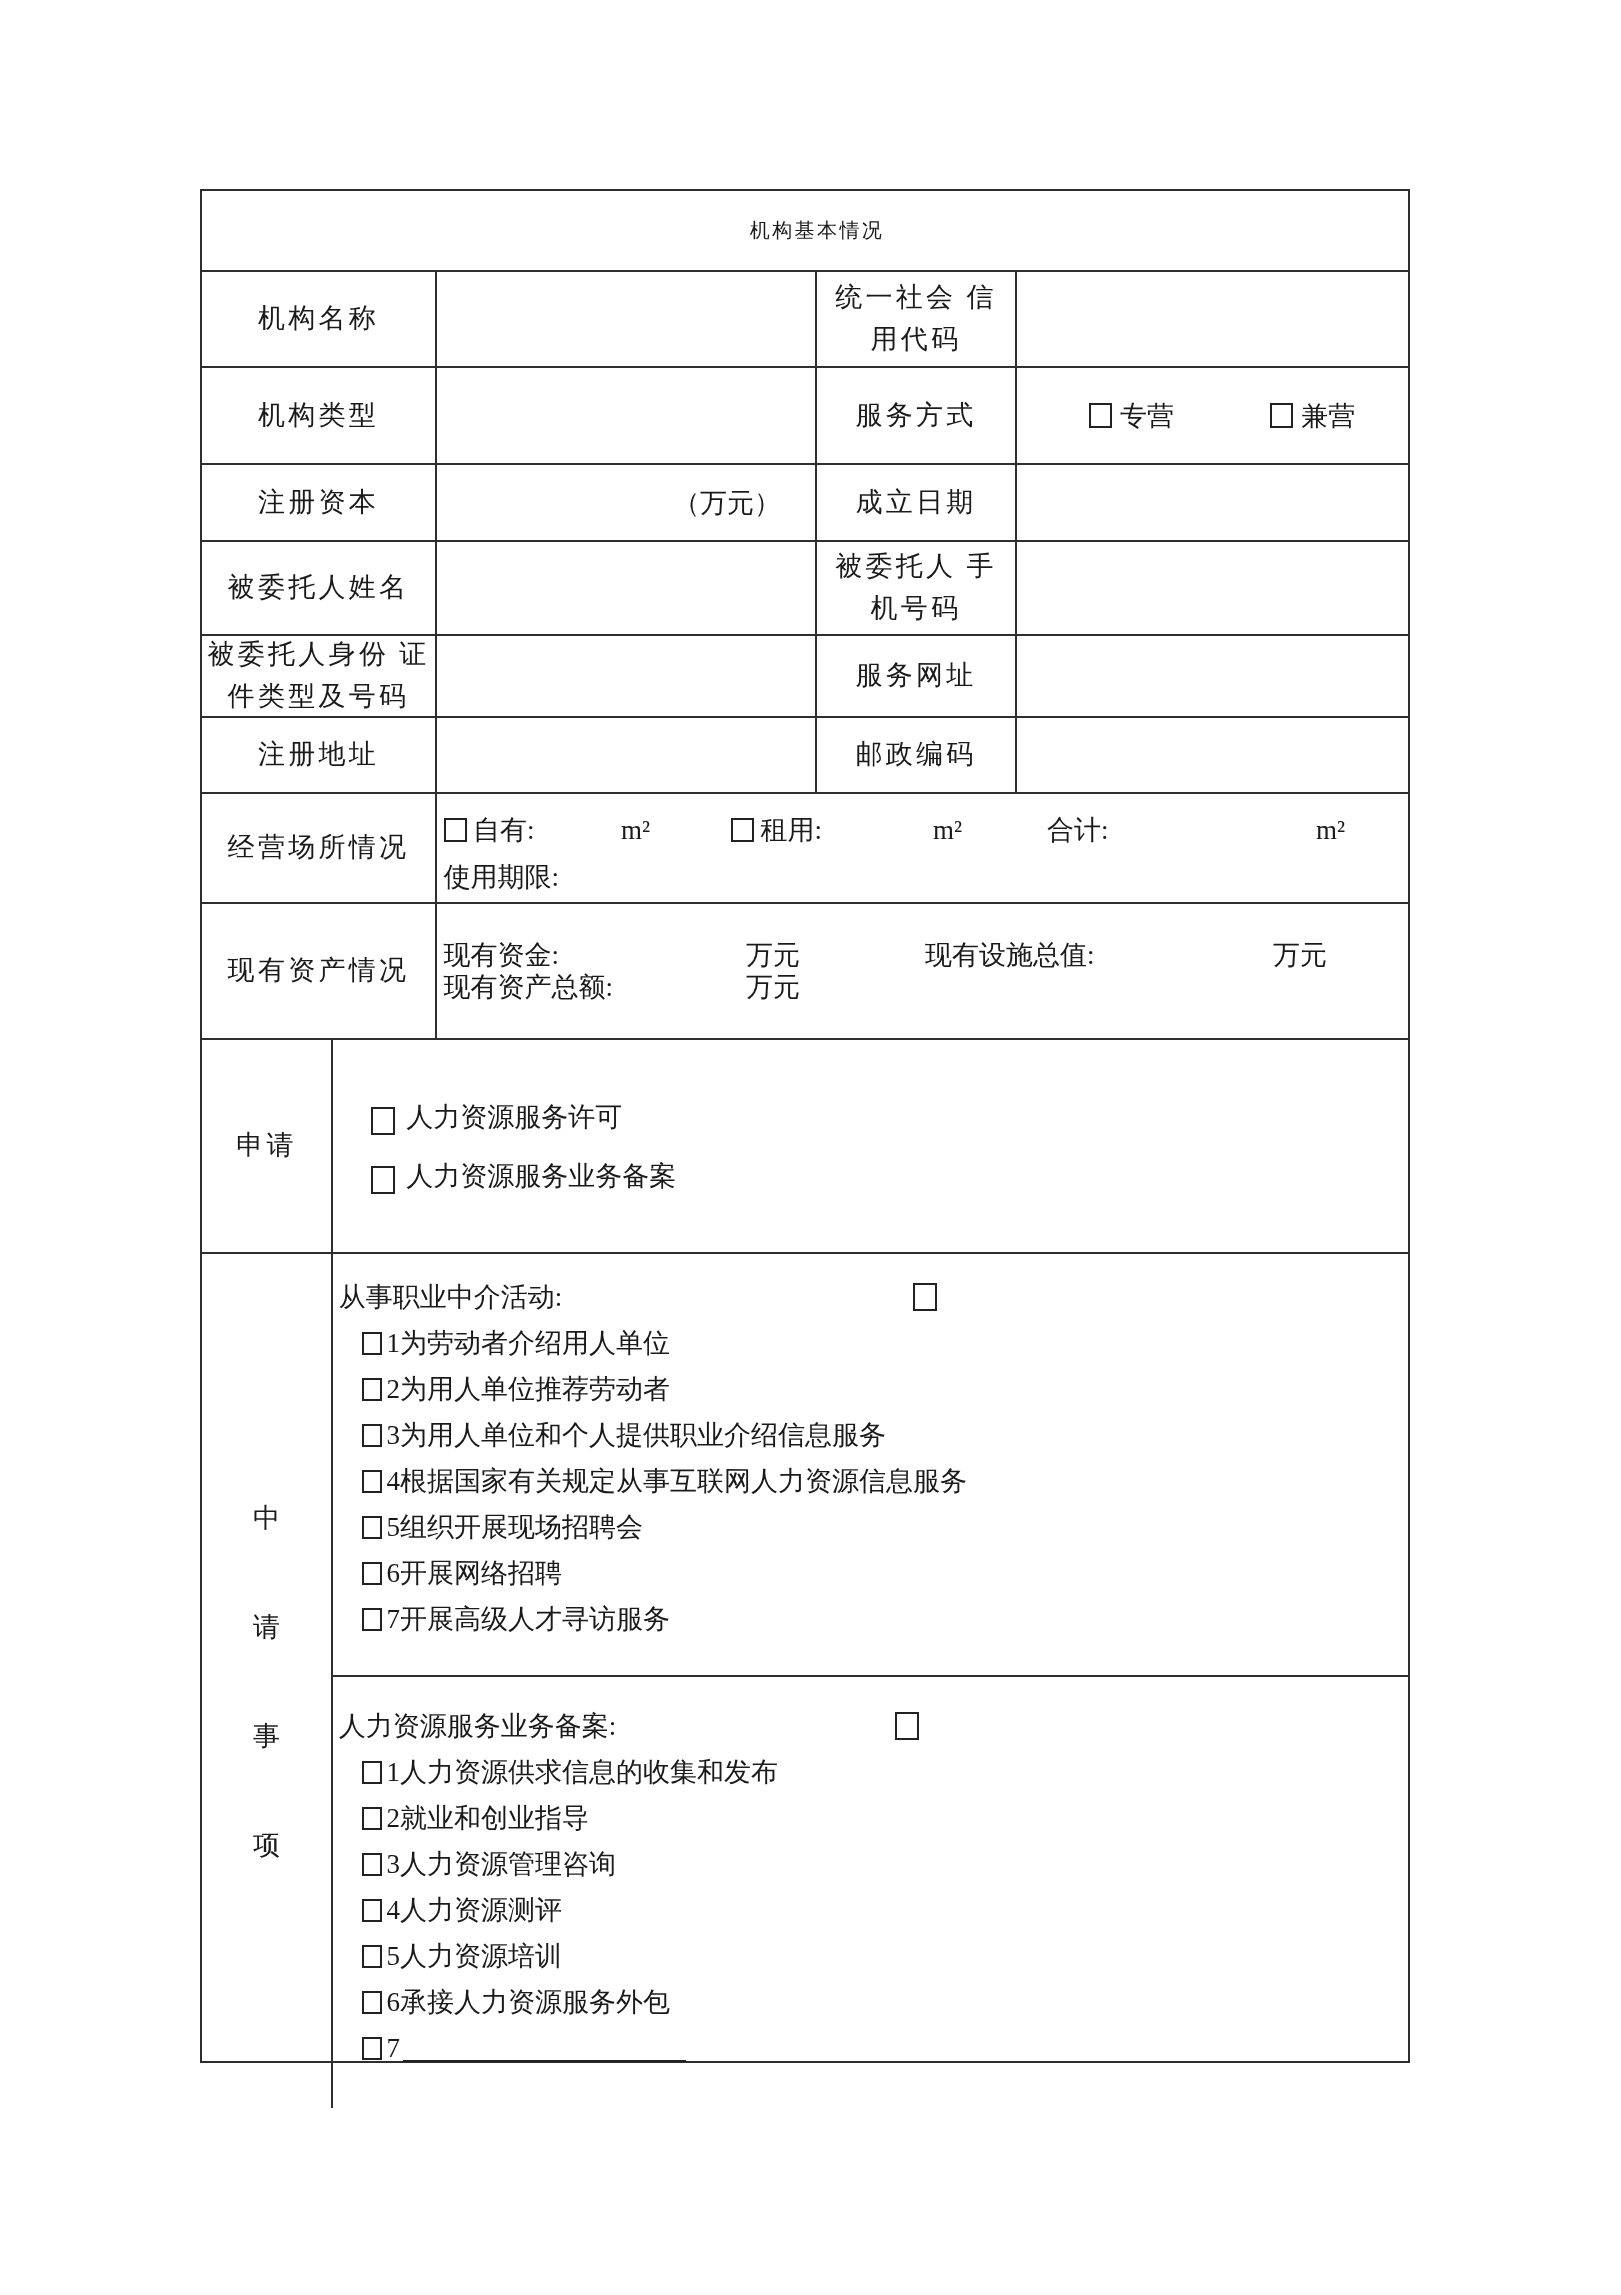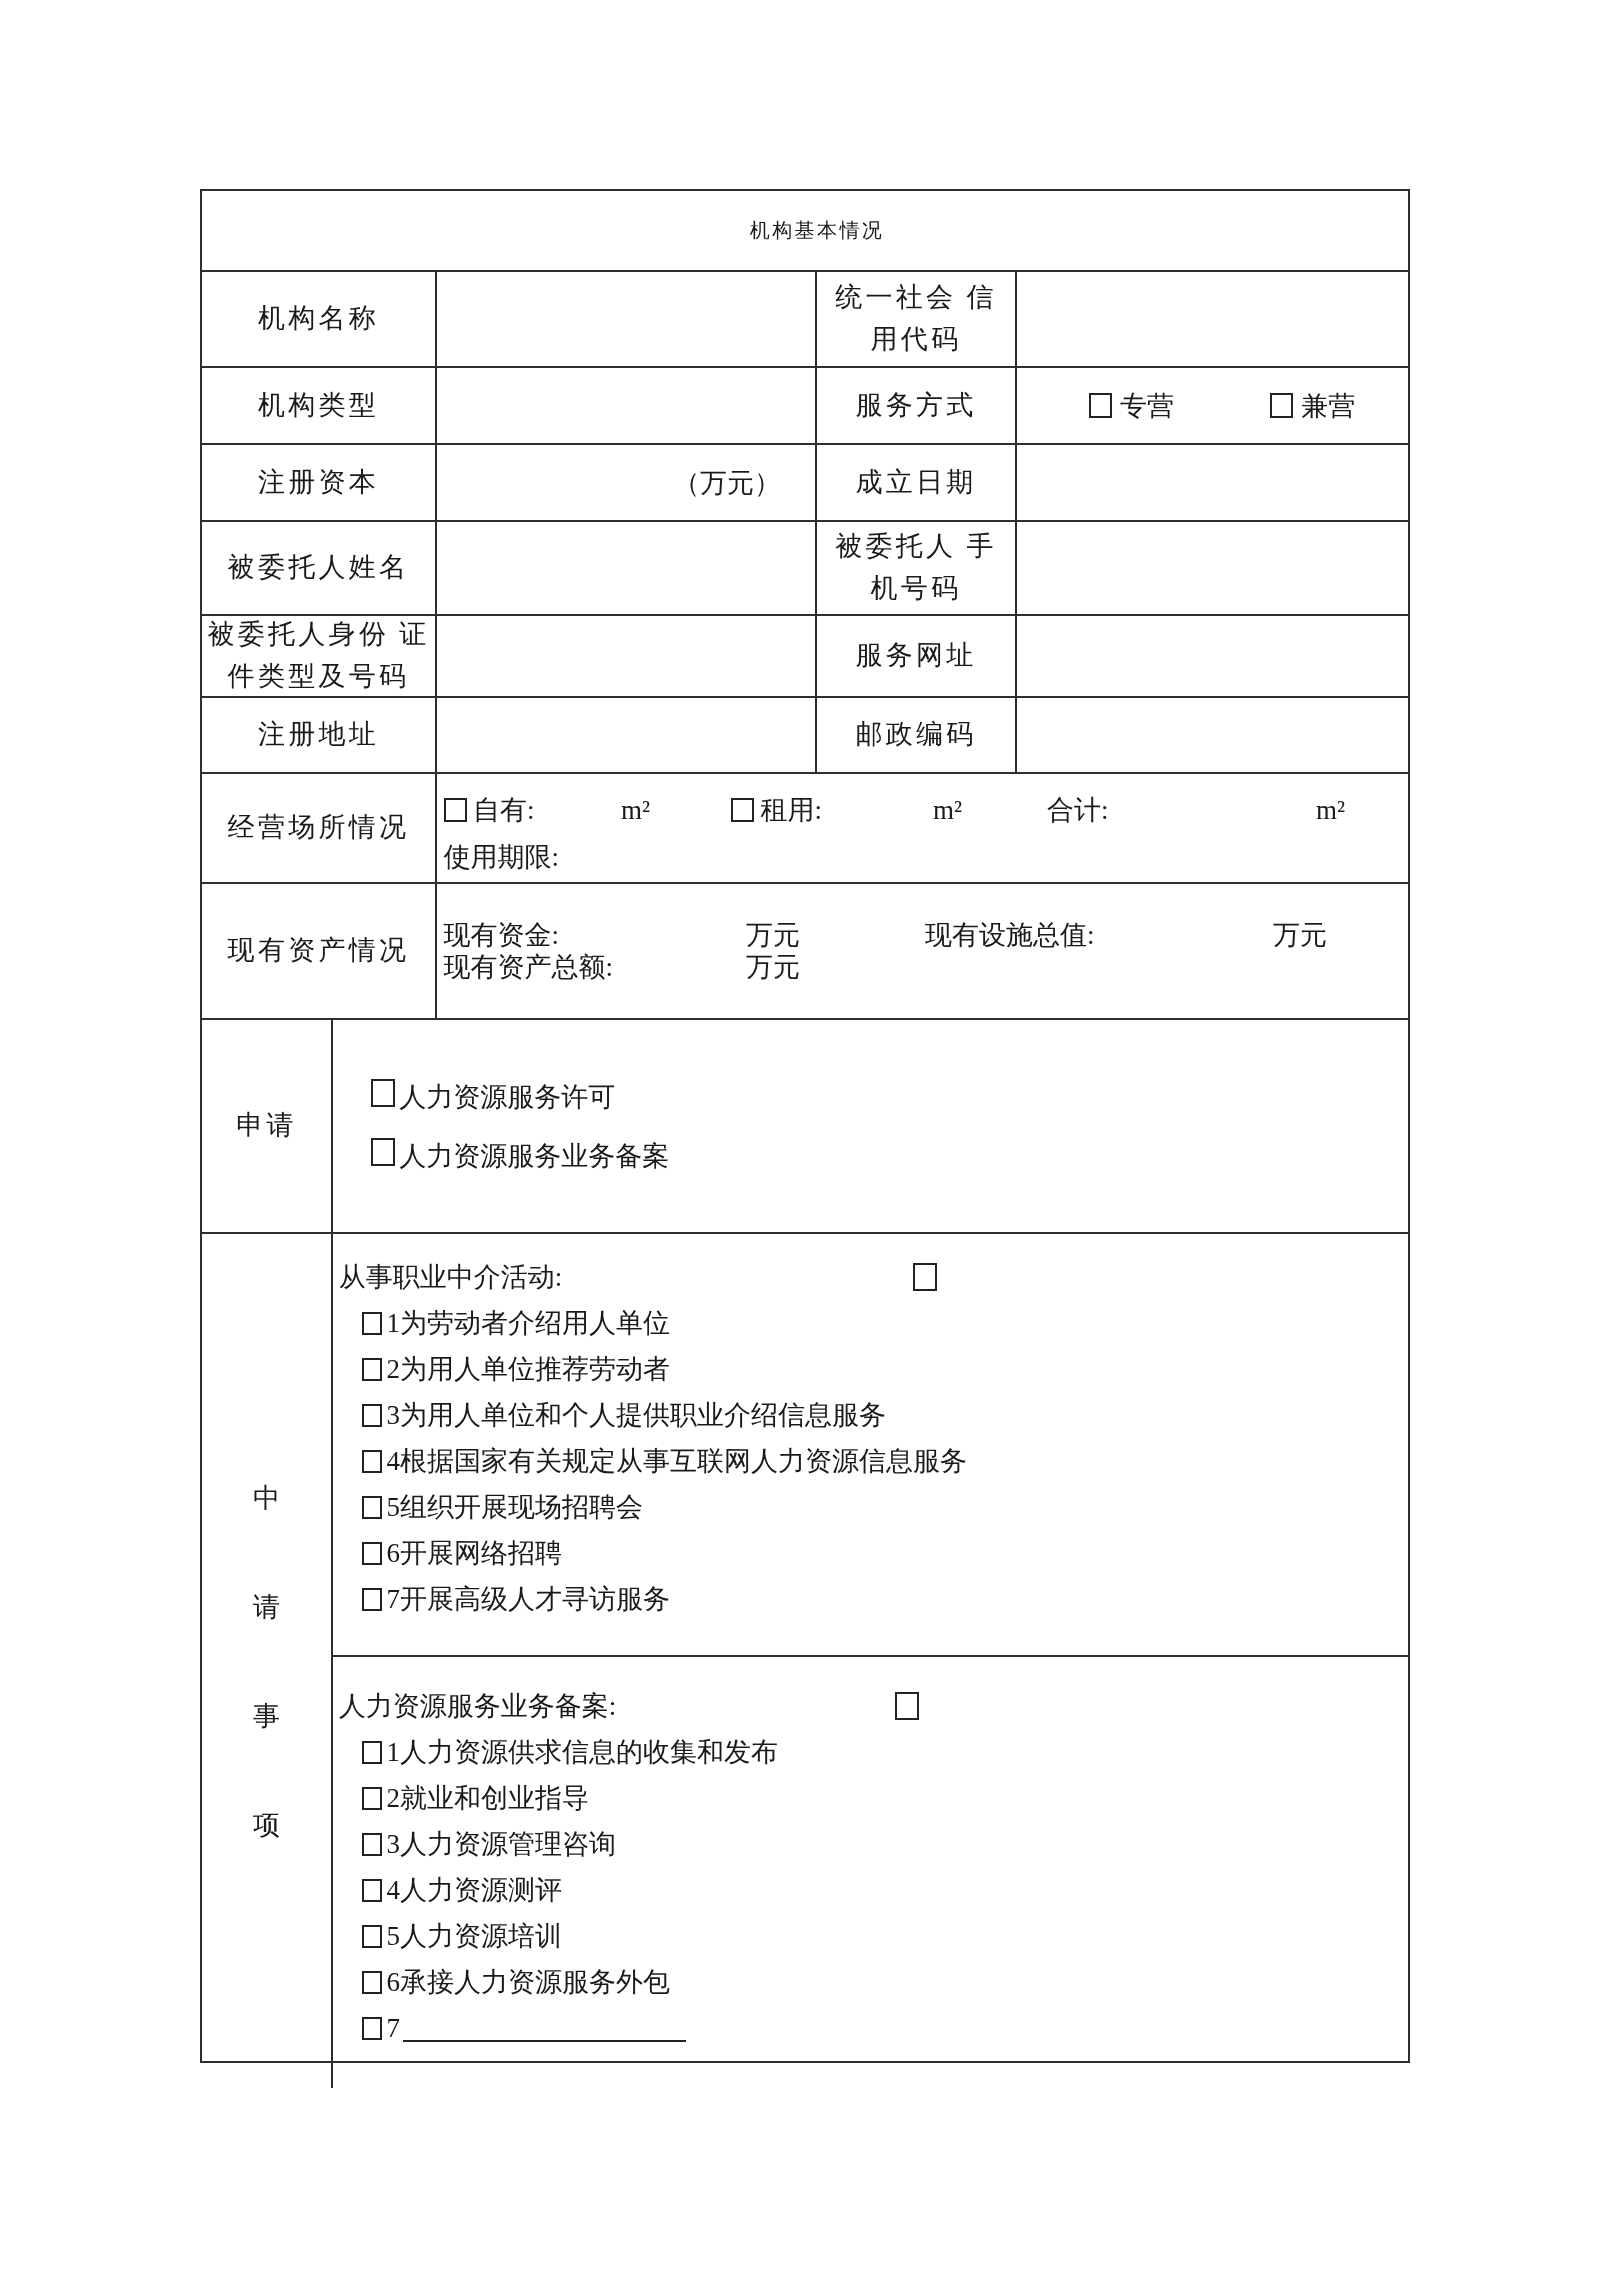--- a/index.html
+++ b/index.html
@@ -25,21 +25,21 @@
     width:1210px;
     height:1874px;
     border:2.4px solid var(--line);
     box-sizing:border-box;
     font-size:27px;
   }
   .tr{display:flex;box-sizing:border-box;border-bottom:2.4px solid var(--line);}
   .tr:last-child{border-bottom:none;}
   .h-title{height:81px;}
   .h1{height:96px;}
-  .h2{height:77px;}
+  .h2{height:97px;}
   .h3{height:77px;}
   .h4{height:94px;}
   .h5{height:82px;}
   .h6{height:76px;}
   .h7{height:110px;}
   .h8{height:136px;}
   .h9{height:214px;}
   .h10{height:854px;}
   .td{
     box-sizing:border-box;
@@ -88,21 +88,21 @@
   .grp{position:absolute;top:0;height:36px;display:flex;align-items:center;gap:6.5px;white-space:nowrap;}
   .plain{position:absolute;top:0;height:36px;display:flex;align-items:center;white-space:nowrap;}
   
   .apply-cell{
     flex-direction:column;
     align-items:flex-start;
     justify-content:center;
     gap:23px;
     padding-left:9.8px;
   }
-  .apply-line{display:flex;align-items:flex-start;gap:4px;padding-left:28px;}
+  .apply-line{display:flex;align-items:flex-end;gap:11px;padding-left:28px;}
   
   .vlabel{
     flex-direction:column;
     gap:73px;
     letter-spacing:0;
   }
   .matters-cell{display:block;padding:0;}
   .blockA{height:401px;border-bottom:2.4px solid var(--line);box-sizing:content-box;padding-top:20.4px;}
   .blockB{height:427px;padding-top:26px;}
   .ln{height:46px;display:flex;align-items:center;padding-left:5.7px;position:relative;}

